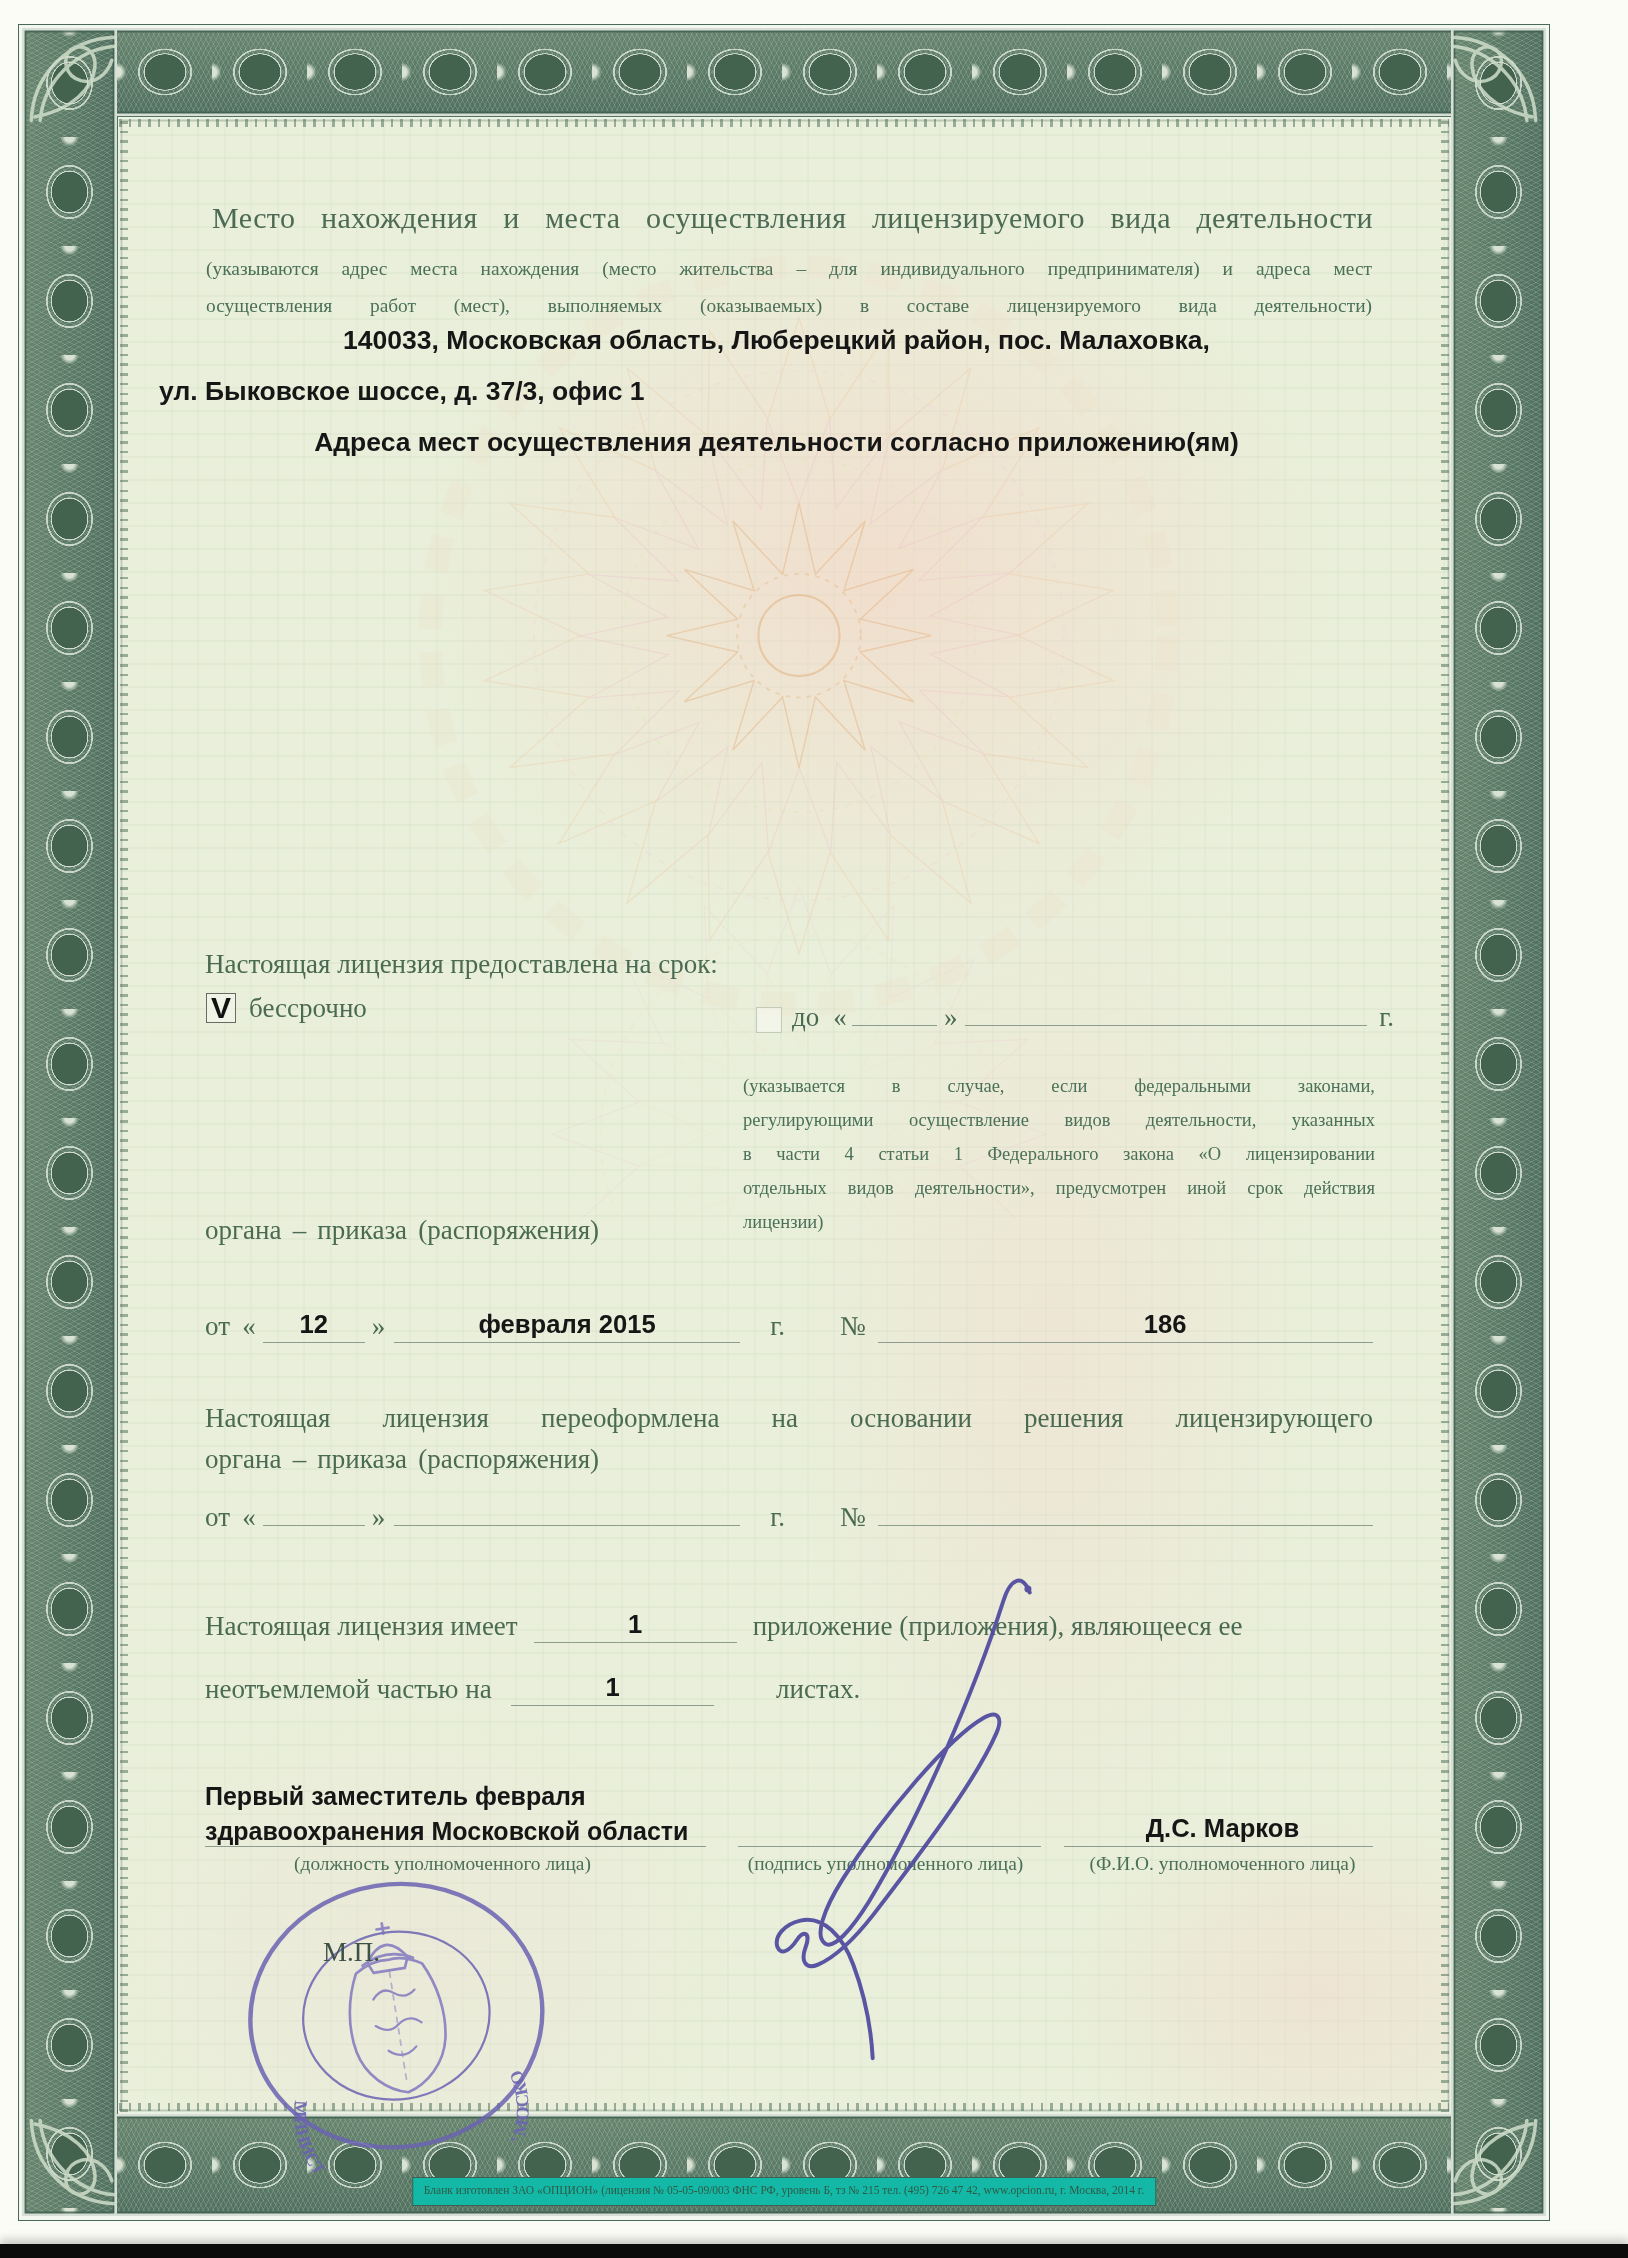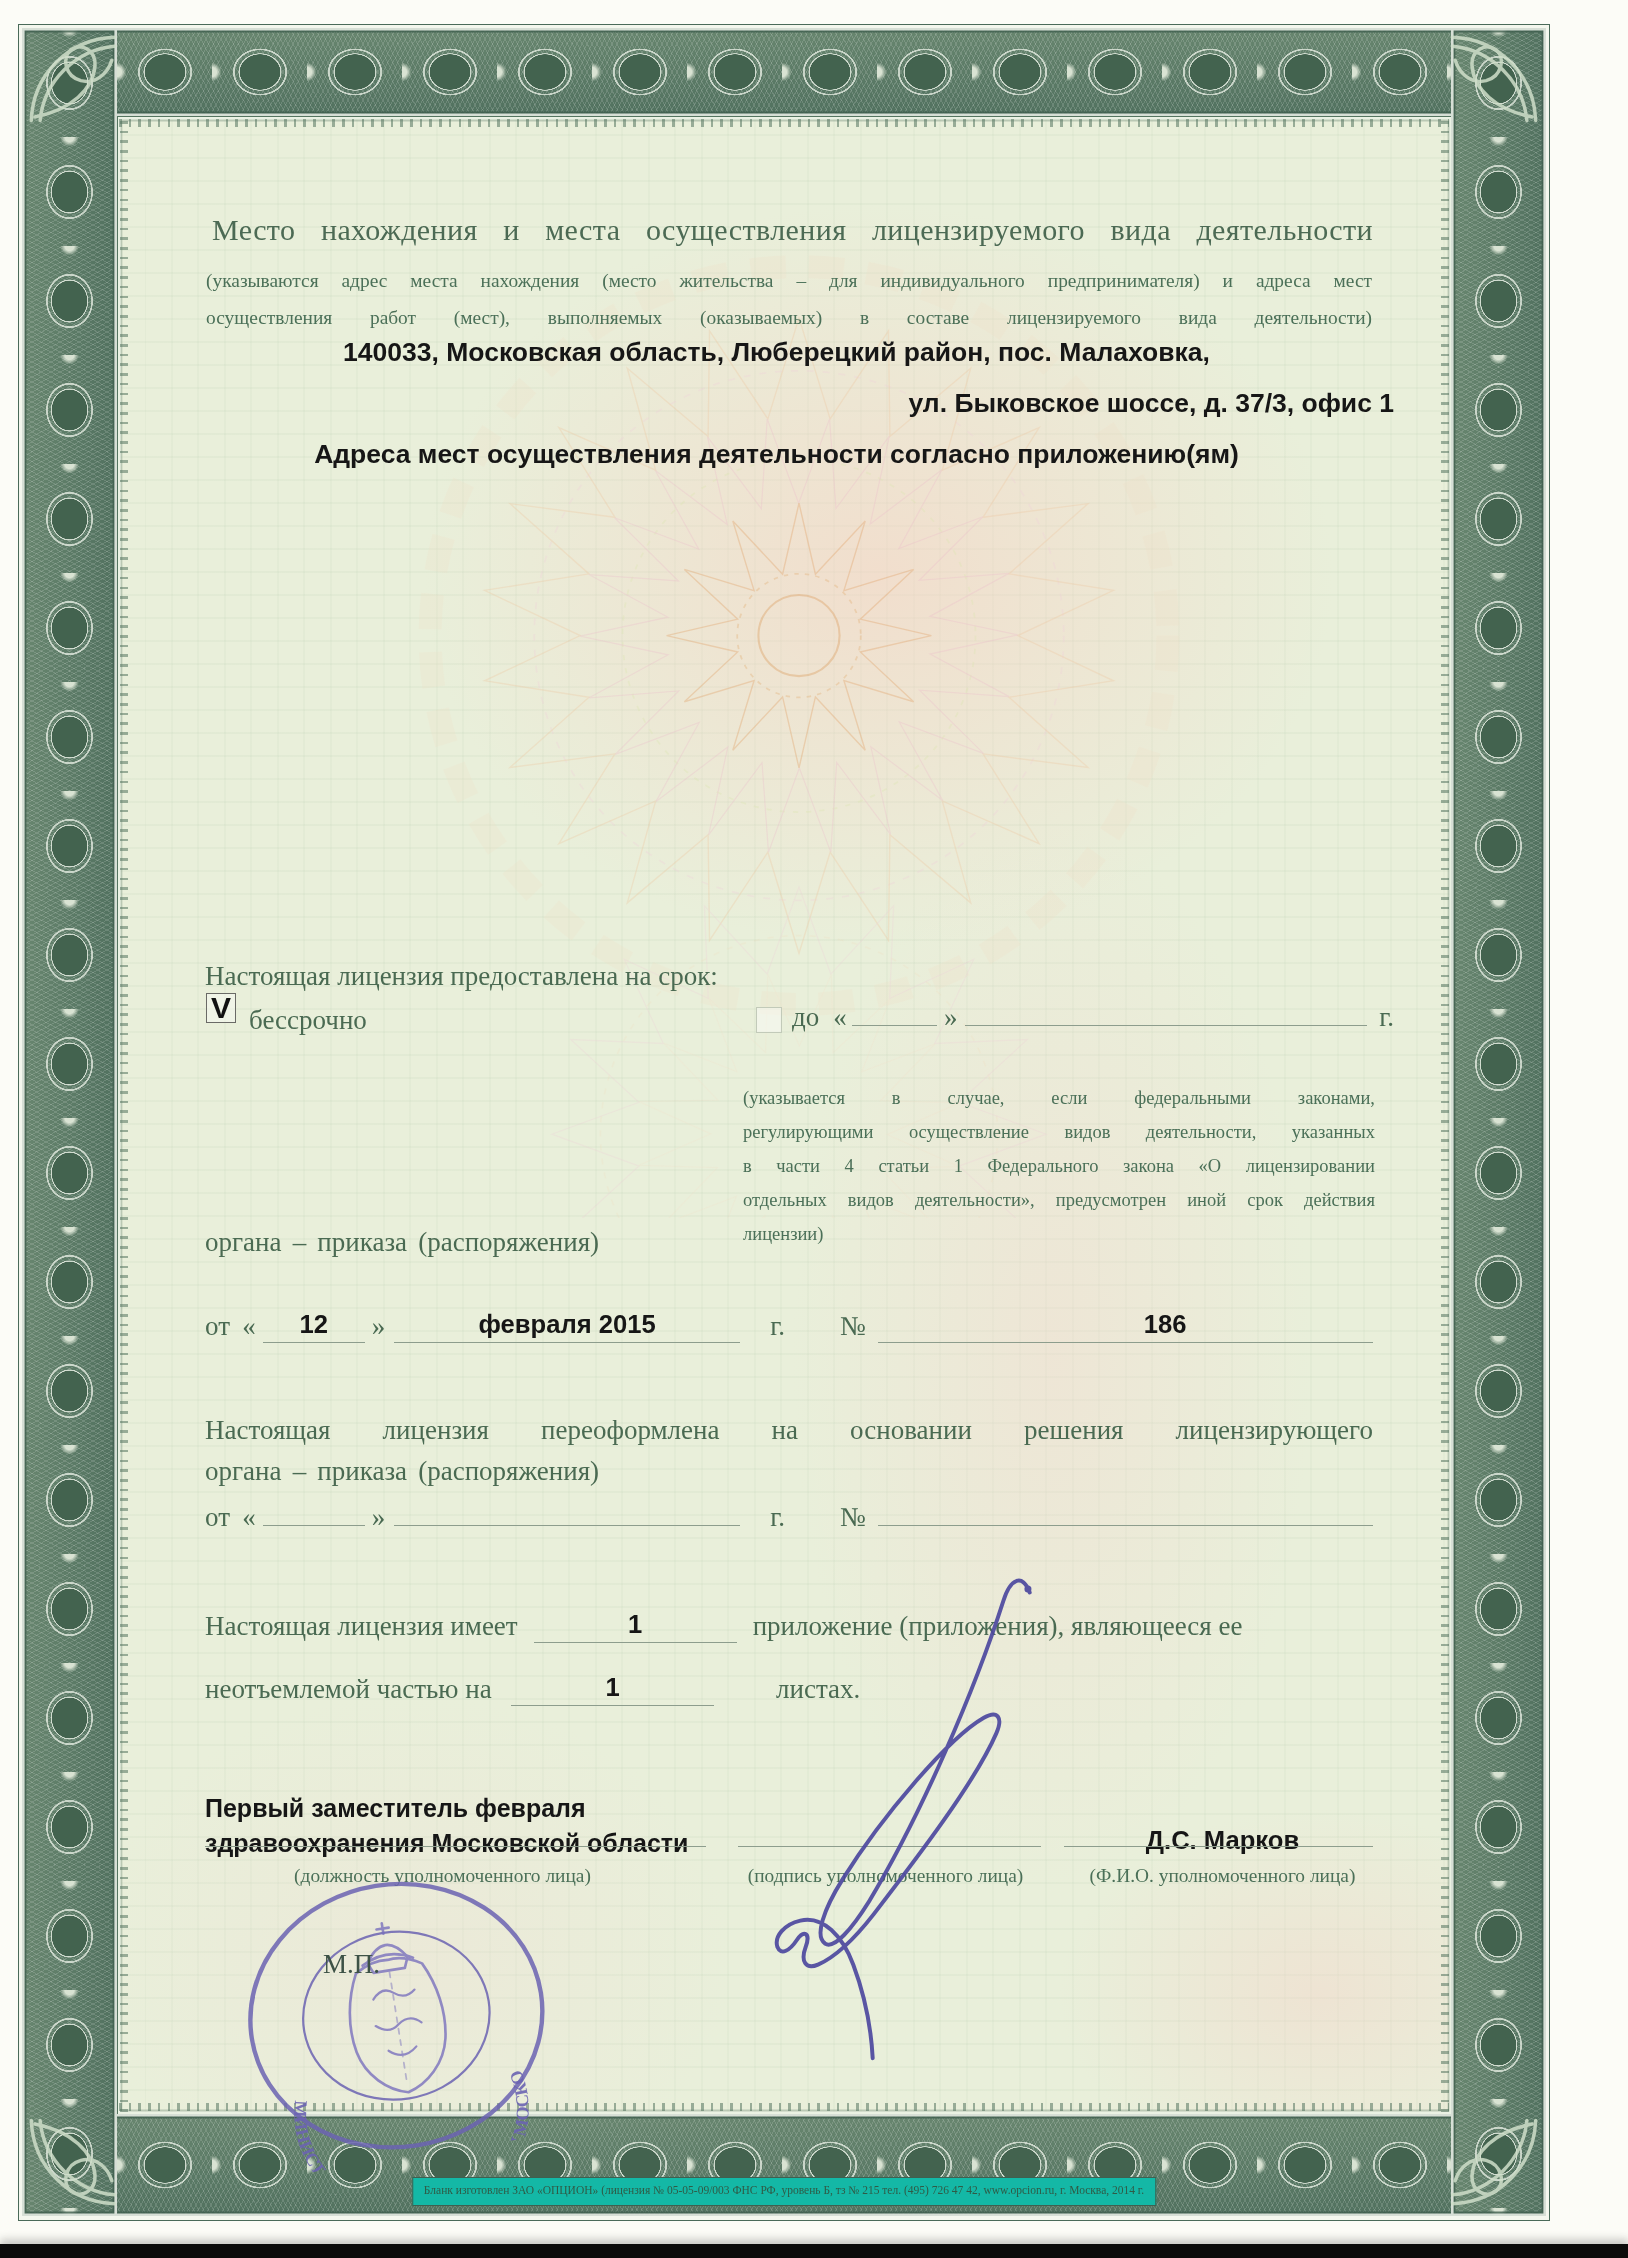--- a/index.html
+++ b/index.html
@@ -44,21 +44,21 @@
       radial-gradient(ellipse 459px 371px at 22% 92%, rgba(240,222,212,.35), rgba(240,222,212,0) 70%),
       radial-gradient(ellipse 371px 265px at 90% 94%, rgba(246,210,200,.4), rgba(246,210,200,0) 70%),
       repeating-linear-gradient(0deg, rgba(176,200,170,.12) 0 1.8px, rgba(0,0,0,0) 1.8px 23px),
       repeating-linear-gradient(90deg, rgba(176,200,170,.10) 0 1.8px, rgba(0,0,0,0) 1.8px 26.5px);}
   .fringe{position:absolute;z-index:3;opacity:.55;}
   .fringe.h{height:8px;left:119px;width:1330px;background:repeating-linear-gradient(90deg,#54745f 0 2.6px,rgba(0,0,0,0) 2.6px 9.7px);}
   .fringe.v{width:8px;top:118px;height:1994px;background:repeating-linear-gradient(0deg,#54745f 0 2.6px,rgba(0,0,0,0) 2.6px 9.7px);}
   #watermark{position:absolute;left:371px;top:212px;z-index:2;opacity:.5;}
 
   
-  .t{position:absolute;z-index:5;color:#4a6a52;margin-top:12px;}
+  .t{position:absolute;z-index:5;color:#4a6a52;}
   .just{text-align:justify;text-align-last:justify;}
   .serif31{font-size:27px;line-height:41px;word-spacing:4.4px;}
   .bsans{font-family:Liberation Sans, sans-serif;font-weight:bold;color:#161616;}
   .caption{font-size:19.4px;color:#4b7058;text-align:center;}
   .u{display:inline-block;border-bottom:1.8px solid #8d9d8d;text-align:center;}
   .row{position:absolute;z-index:5;display:flex;align-items:baseline;color:#4a6a52;font-size:27px;}
   .val{font-family:"Liberation Sans","DejaVu Sans",sans-serif;font-weight:bold;font-size:25.6px;color:#161616;
        position:relative;top:-1.8px;}
   .sigline{position:absolute;z-index:5;border-top:1.8px solid #8d9d8d;height:0;}
   .checkbox{position:absolute;z-index:5;box-sizing:border-box;}
@@ -131,21 +131,21 @@
       <polygon stroke="#eec3d4" stroke-width="1.5" opacity=".4" points="485.0,765.0 521.1,863.6 592.2,786.3 587.8,891.2 683.0,847.0 638.8,942.2 743.7,937.8 666.4,1008.9 765.0,1045.0 666.4,1081.1 743.7,1152.2 638.8,1147.8 683.0,1243.0 587.8,1198.8 592.2,1303.7 521.1,1226.4 485.0,1325.0 448.9,1226.4 377.8,1303.7 382.2,1198.8 287.0,1243.0 331.2,1147.8 226.3,1152.2 303.6,1081.1 205.0,1045.0 303.6,1008.9 226.3,937.8 331.2,942.2 287.0,847.0 382.2,891.2 377.8,786.3 448.9,863.6"></polygon>
       <polygon stroke="#f3d9c2" stroke-width="1.5" opacity=".35" points="521.8,863.7 523.6,952.8 588.3,891.6 556.0,974.5 639.2,942.8 577.5,1007.1 666.6,1009.6 585.0,1045.4 666.3,1081.8 577.2,1083.6 638.4,1148.3 555.5,1116.0 587.2,1199.2 522.9,1137.5 520.4,1226.6 484.6,1145.0 448.2,1226.3 446.4,1137.2 381.7,1198.4 414.0,1115.5 330.8,1147.2 392.5,1082.9 303.4,1080.4 385.0,1044.6 303.7,1008.2 392.8,1006.4 331.6,941.7 414.5,974.0 382.8,890.8 447.1,952.5 449.6,863.4 485.4,945.0"></polygon>
     </g>
   </svg>
 
   <div class="t just" style="left:212px;top:201px;width:1161px;font-size:30px;letter-spacing:0.4px;color:#4c6a54">Место нахождения и места осуществления лицензируемого вида деятельности</div>
   <div class="t just" style="left:206px;top:258px;width:1166px;font-size:19.4px;color:#4b7058">(указываются адрес места нахождения (место жительства – для индивидуального предпринимателя) и адреса мест</div>
   <div class="t just" style="left:206px;top:295px;width:1166px;font-size:19.4px;color:#4b7058">осуществления работ (мест), выполняемых (оказываемых) в составе лицензируемого вида деятельности)</div>
 
   <div class="t bsans" style="left:159px;top:325px;width:1235px;text-align:center;font-size:26.5px">140033, Московская область, Люберецкий район, пос. Малаховка,</div>
-  <div class="t bsans" style="left:159px;top:376px;width:1235px;text-align:right;font-size:26.5px">ул. Быковское шоссе, д. 37/3, офис 1</div>
+  <div class="t bsans" style="left:159px;top:376px;width:1235px;text-align:left;font-size:26.5px">ул. Быковское шоссе, д. 37/3, офис 1</div>
   <div class="t bsans" style="left:159px;top:427px;width:1235px;text-align:center;font-size:26.5px">Адреса мест осуществления деятельности согласно приложению(ям)</div>
 
   <div class="t" style="left:205px;top:949px;font-size:27px">Настоящая лицензия предоставлена на срок:</div>
 
   <div class="checkbox" style="left:206px;top:993px;width:30px;height:30px;border:1.8px solid #6a6a66;background:rgba(255,255,255,.35);text-align:center"><span style="font-family:'Liberation Sans',sans-serif;font-weight:bold;font-size:30px;line-height:28px;color:#111">V</span></div>
   <div class="t" style="left:249px;top:993px;font-size:27px">бессрочно</div>
 
   <div class="checkbox" style="left:756px;top:1007px;width:25.6px;height:25.6px;border:1.8px solid #c2cab9;background:rgba(252,252,248,.5)"></div>
   <div class="row" style="left:792px;top:1002px;width:602px">
     <span>до</span>

